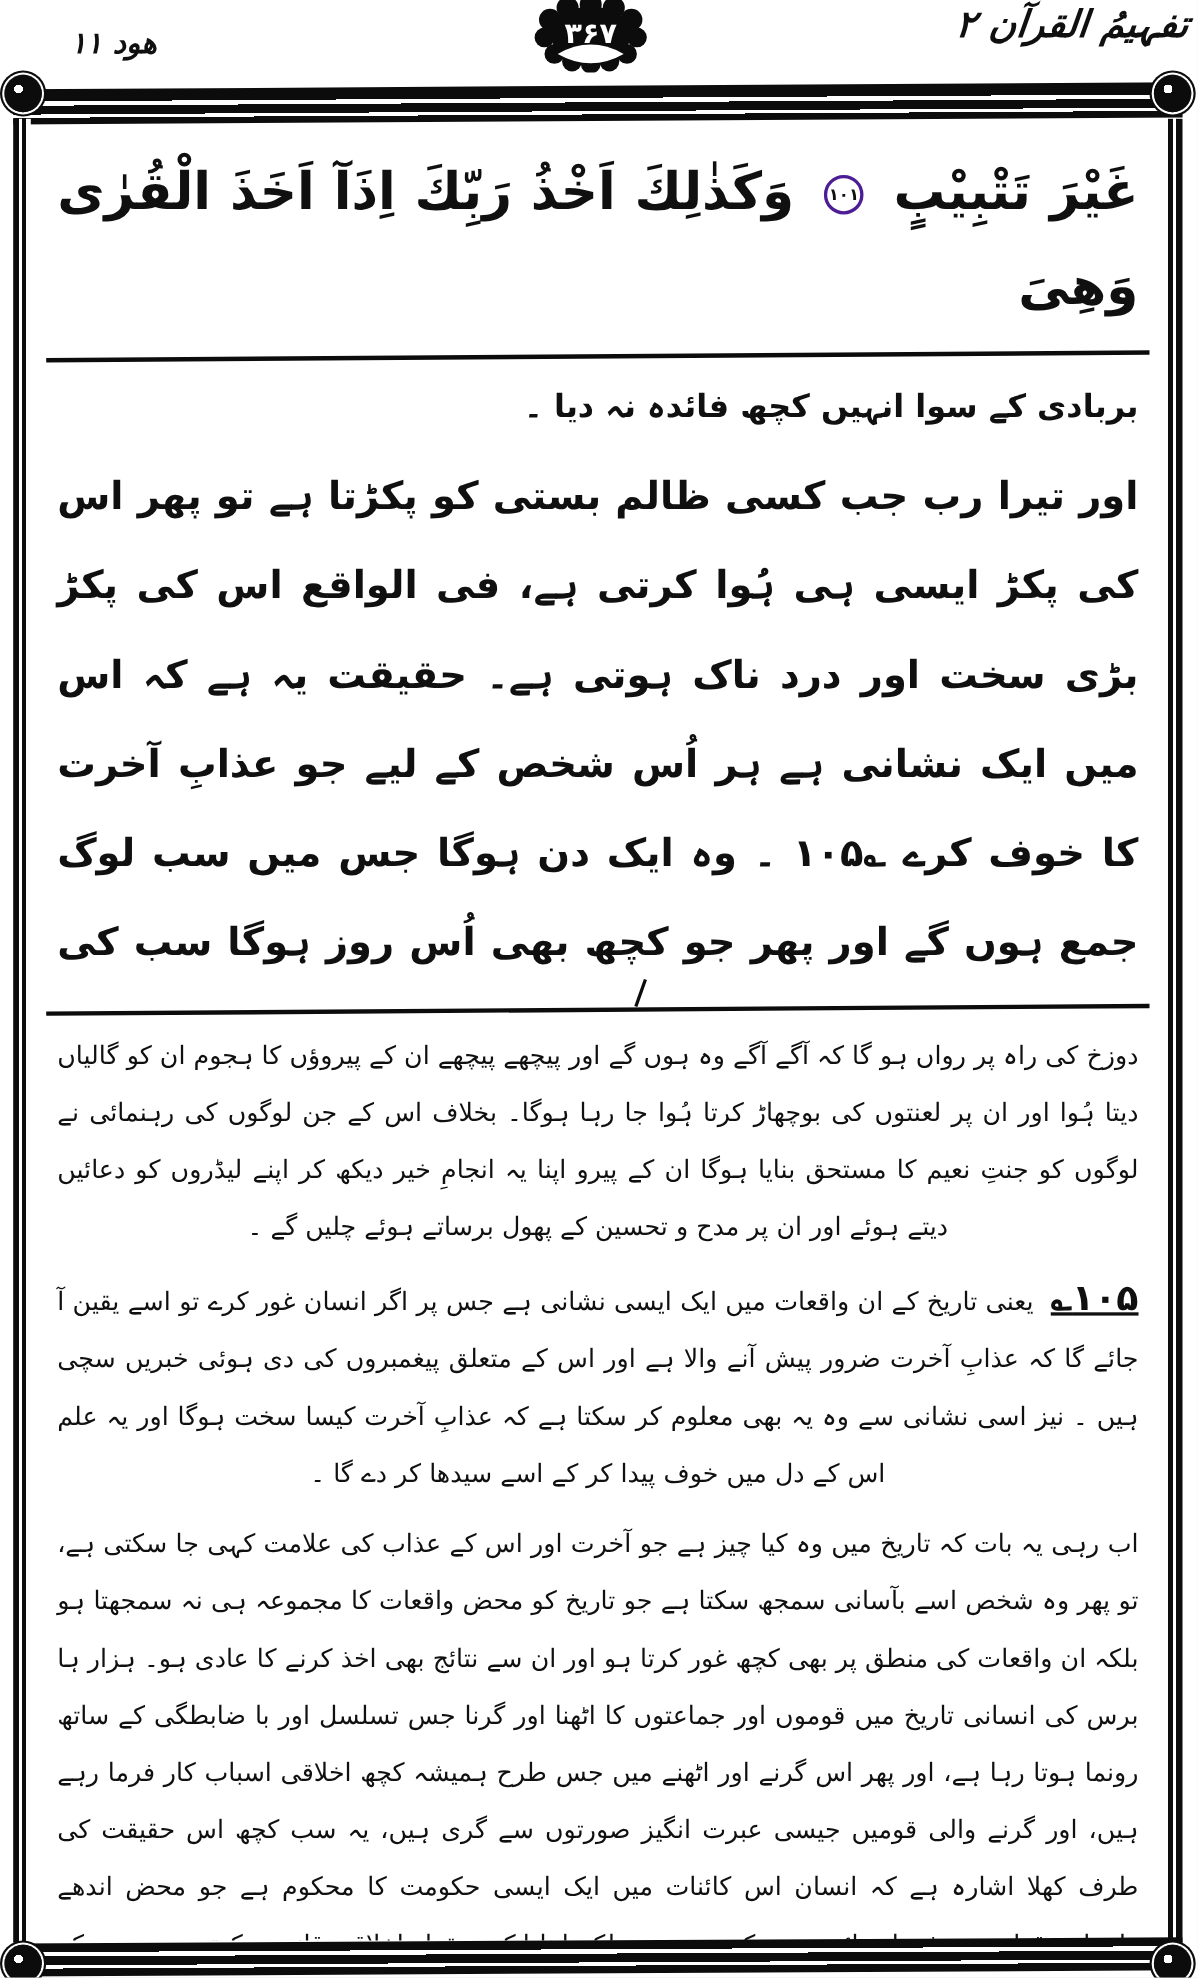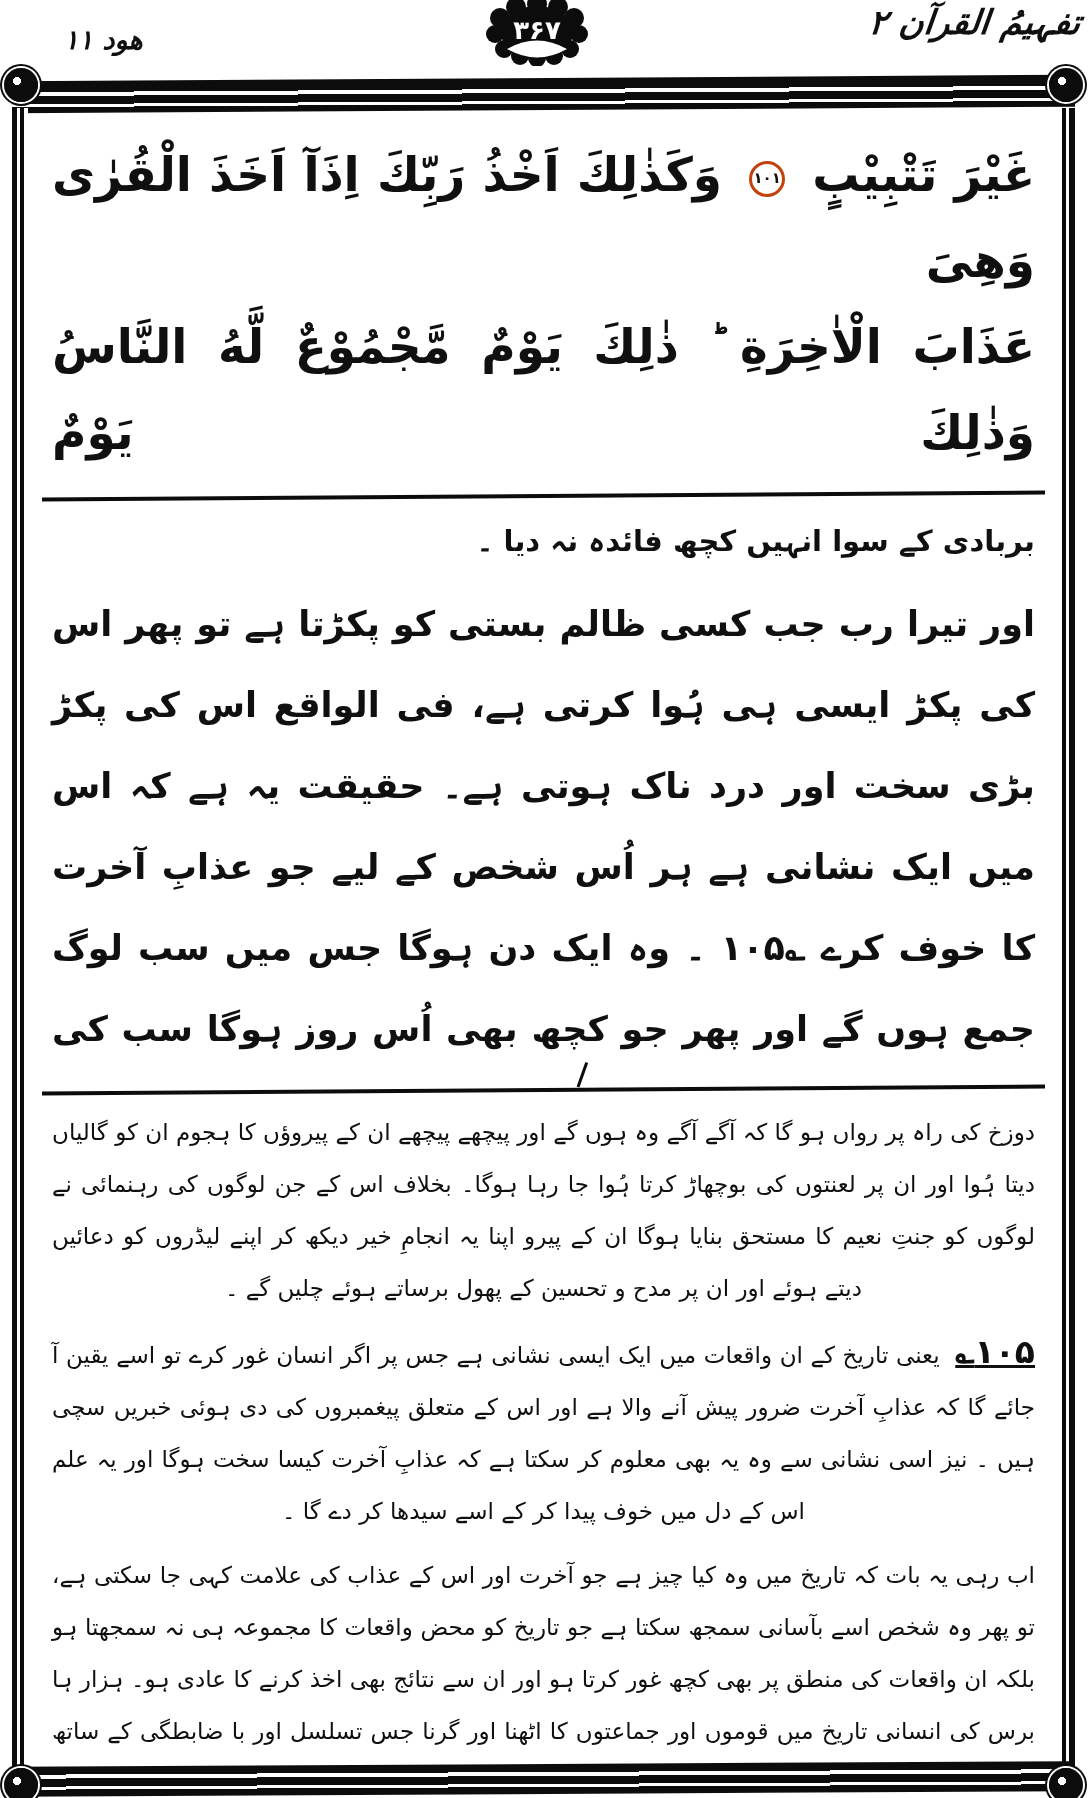--- a/index.html
+++ b/index.html
@@ -83,21 +83,21 @@
   .q-line {
     font-size:47px; font-weight:bold;
     line-height:86px;
     text-align:justify; text-align-last:justify;
     letter-spacing:0.5px;
     white-space:normal;
   }
   .verse-marker {
     display:inline-flex; align-items:center; justify-content:center;
     width:36px; height:36px;
-    border:3px solid #c2410c; border-radius:50%;
+    border:3px solid #4c1d95; border-radius:50%;
     font-size:15px; font-weight:bold; line-height:1;
     vertical-align:middle; margin:0 10px;
   }
 
   .rule {
     height:4px; background:#0c0c0c;
     margin:18px -10px 14px -10px;
     transform:rotate(-0.4deg);
     position:relative;
   }
@@ -175,21 +175,20 @@
     <div class="frame-bottom"></div>
     <div class="corner tl"></div>
     <div class="corner tr"></div>
     <div class="corner bl"></div>
     <div class="corner br"></div>
 
     <div class="content">
 
       <section class="quran">
           <div class="q-line"><span>غَيْرَ تَتْبِيْبٍ</span> <span class="verse-marker">۱۰۱</span> <span>وَكَذٰلِكَ اَخْذُ رَبِّكَ اِذَآ اَخَذَ الْقُرٰى وَهِىَ</span> </div>
-          <div class="q-line"><span>عَذَابَ الْاٰخِرَةِ ؕ ذٰلِكَ يَوْمٌ مَّجْمُوْعٌ لَّهُ النَّاسُ وَذٰلِكَ يَوْمٌ</span> </div>
         </section>
 
       <div class="rule"></div>
 
       <section class="translation">
         <p class="trans-end">بربادی کے سوا انہیں کچھ فائدہ نہ دیا ۔</p>
         <p class="trans-para">اور تیرا رب جب کسی ظالم بستی کو پکڑتا ہے تو پھر اس کی پکڑ ایسی ہی ہُوا کرتی ہے، فی الواقع اس کی پکڑ بڑی سخت اور درد ناک ہوتی ہے۔ حقیقت یہ ہے کہ اس میں ایک نشانی ہے ہر اُس شخص کے لیے جو عذابِ آخرت کا خوف کرے ؎۱۰۵ ۔ وہ ایک دن ہوگا جس میں سب لوگ جمع ہوں گے اور پھر جو کچھ بھی اُس روز ہوگا سب کی</p>
       </section>
 
       <div class="rule">

